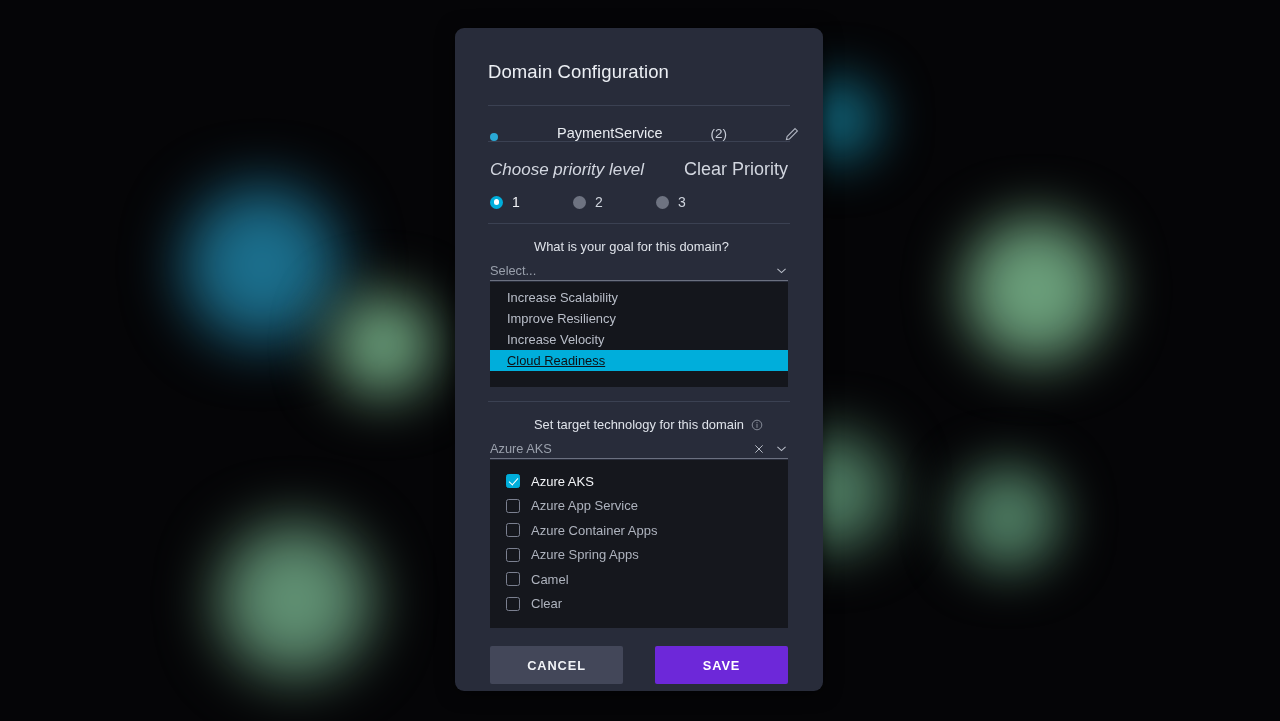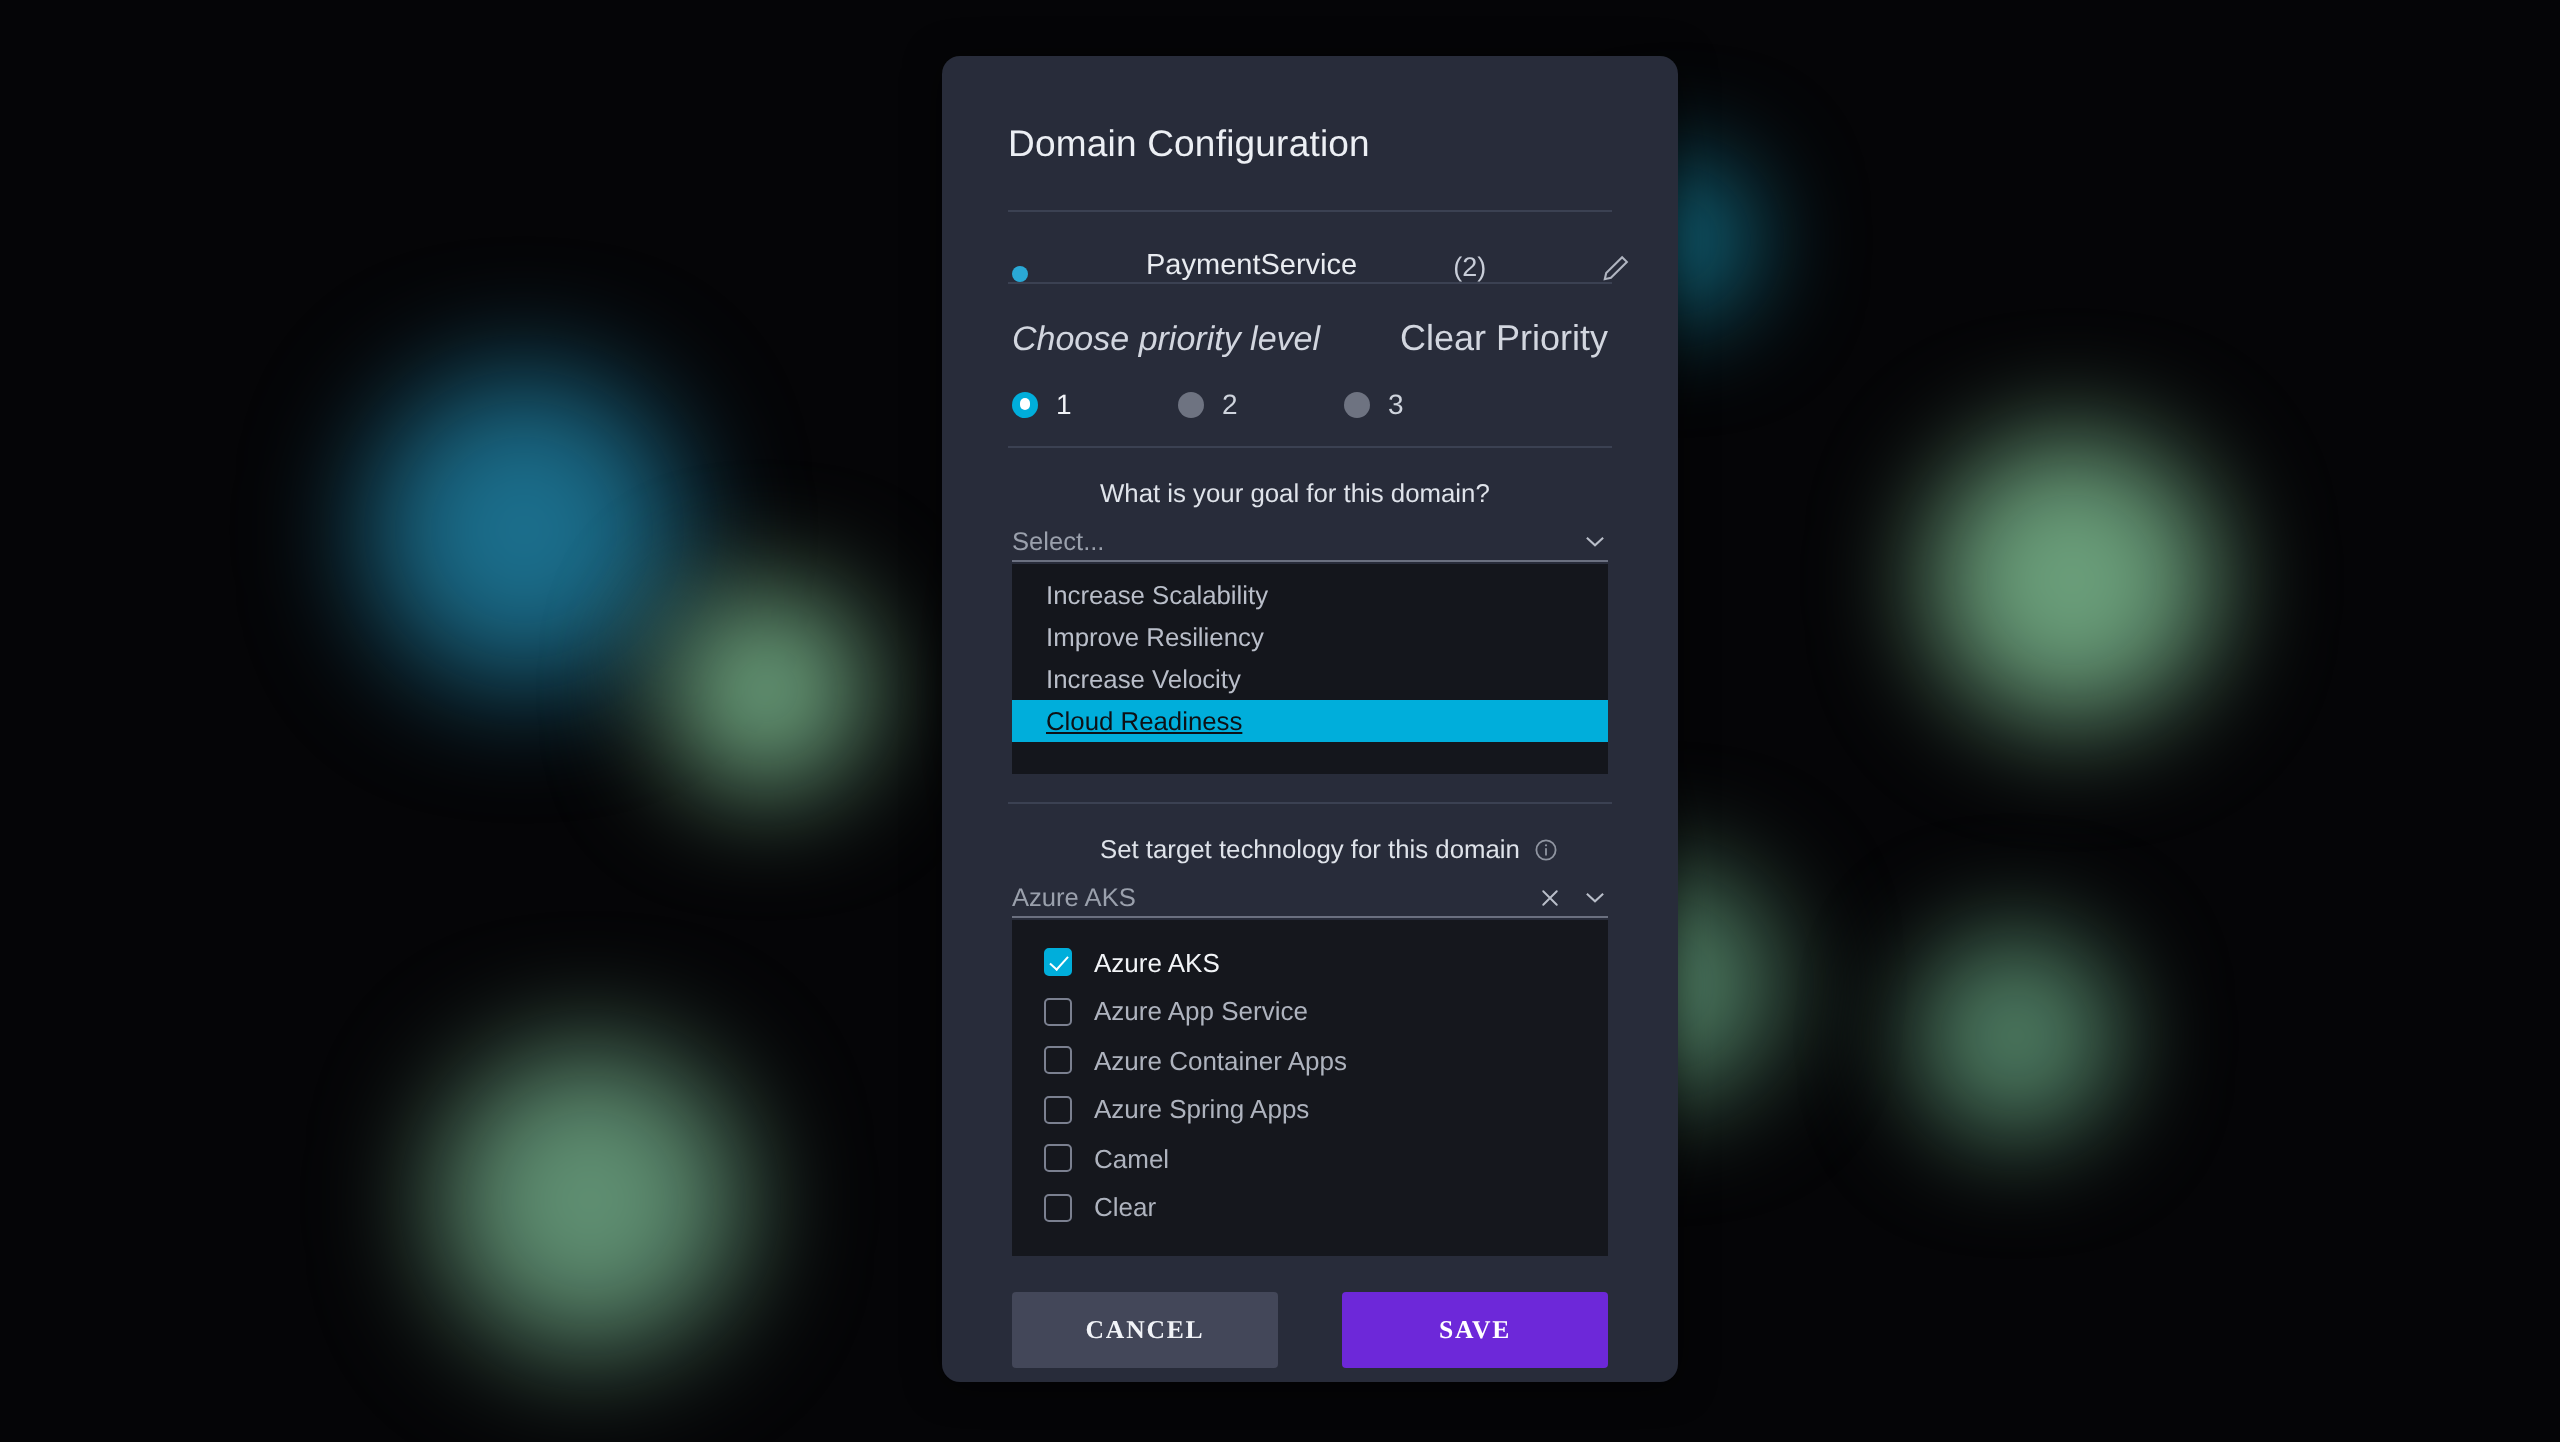--- a/index.html
+++ b/index.html
@@ -24,21 +24,21 @@
   .blob {
     position: absolute;
     border-radius: 50%;
     filter: blur(26px);
     pointer-events: none;
   }
 
   
   #modal {
     position: absolute;
-    left: 471px;
+    left: 455px;
     top: 28px;
     width: 368px;
     height: 663px;
     background: #282c3a;
     border-radius: 9px;
     padding: 0 33px;
     z-index: 30;
     box-shadow: 0 2px 18px rgba(0,0,0,0.55);
   }
 
@@ -242,21 +242,21 @@
   }
   .btn {
     height: 38px;
     flex: 1 1 0;
     border: none;
     border-radius: 2px;
     font-size: 12.8px;
     font-weight: 700;
     letter-spacing: 0.9px;
     cursor: pointer;
-    font-family: Liberation Serif, serif;
+    font-family: Liberation Sans, sans-serif;
   }
   .btn-cancel { background: #434759; color: #f1f3f7; }
   .btn-save   { background: #6d28d9; color: #ffffff; }
 </style>
 </head>
 <body>
 
 <div id="stage">
 
   <div id="blob-layer">

